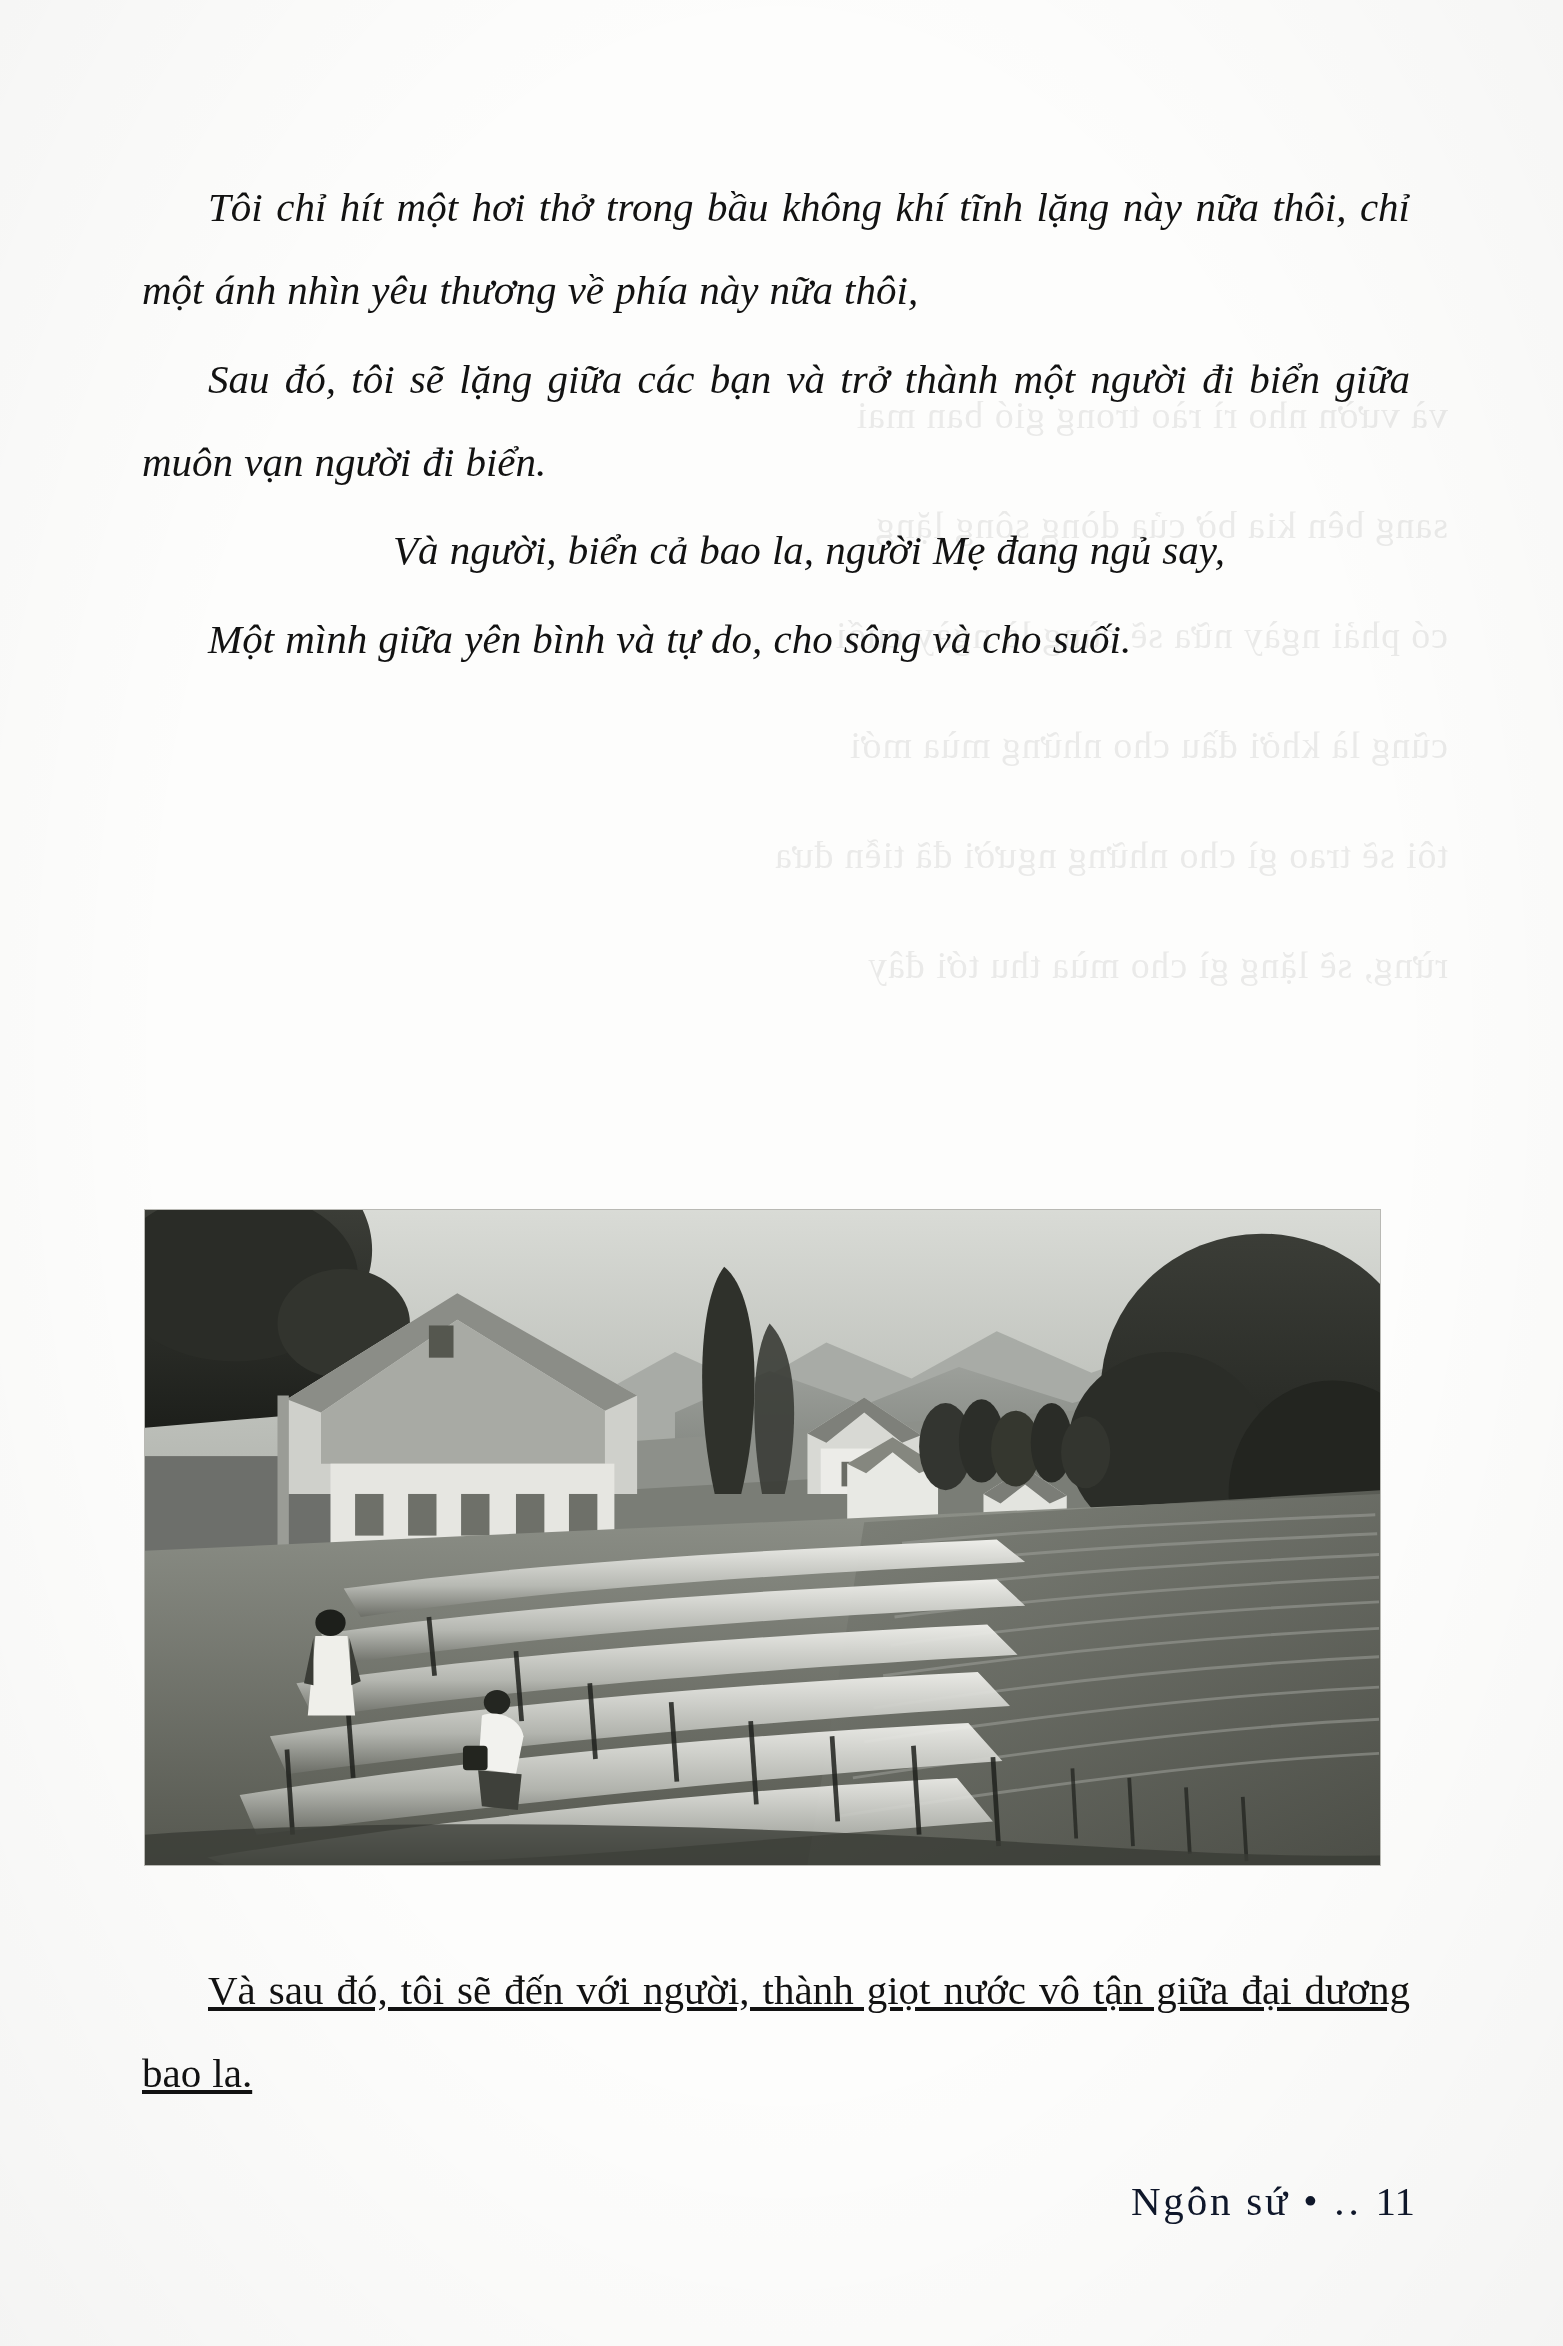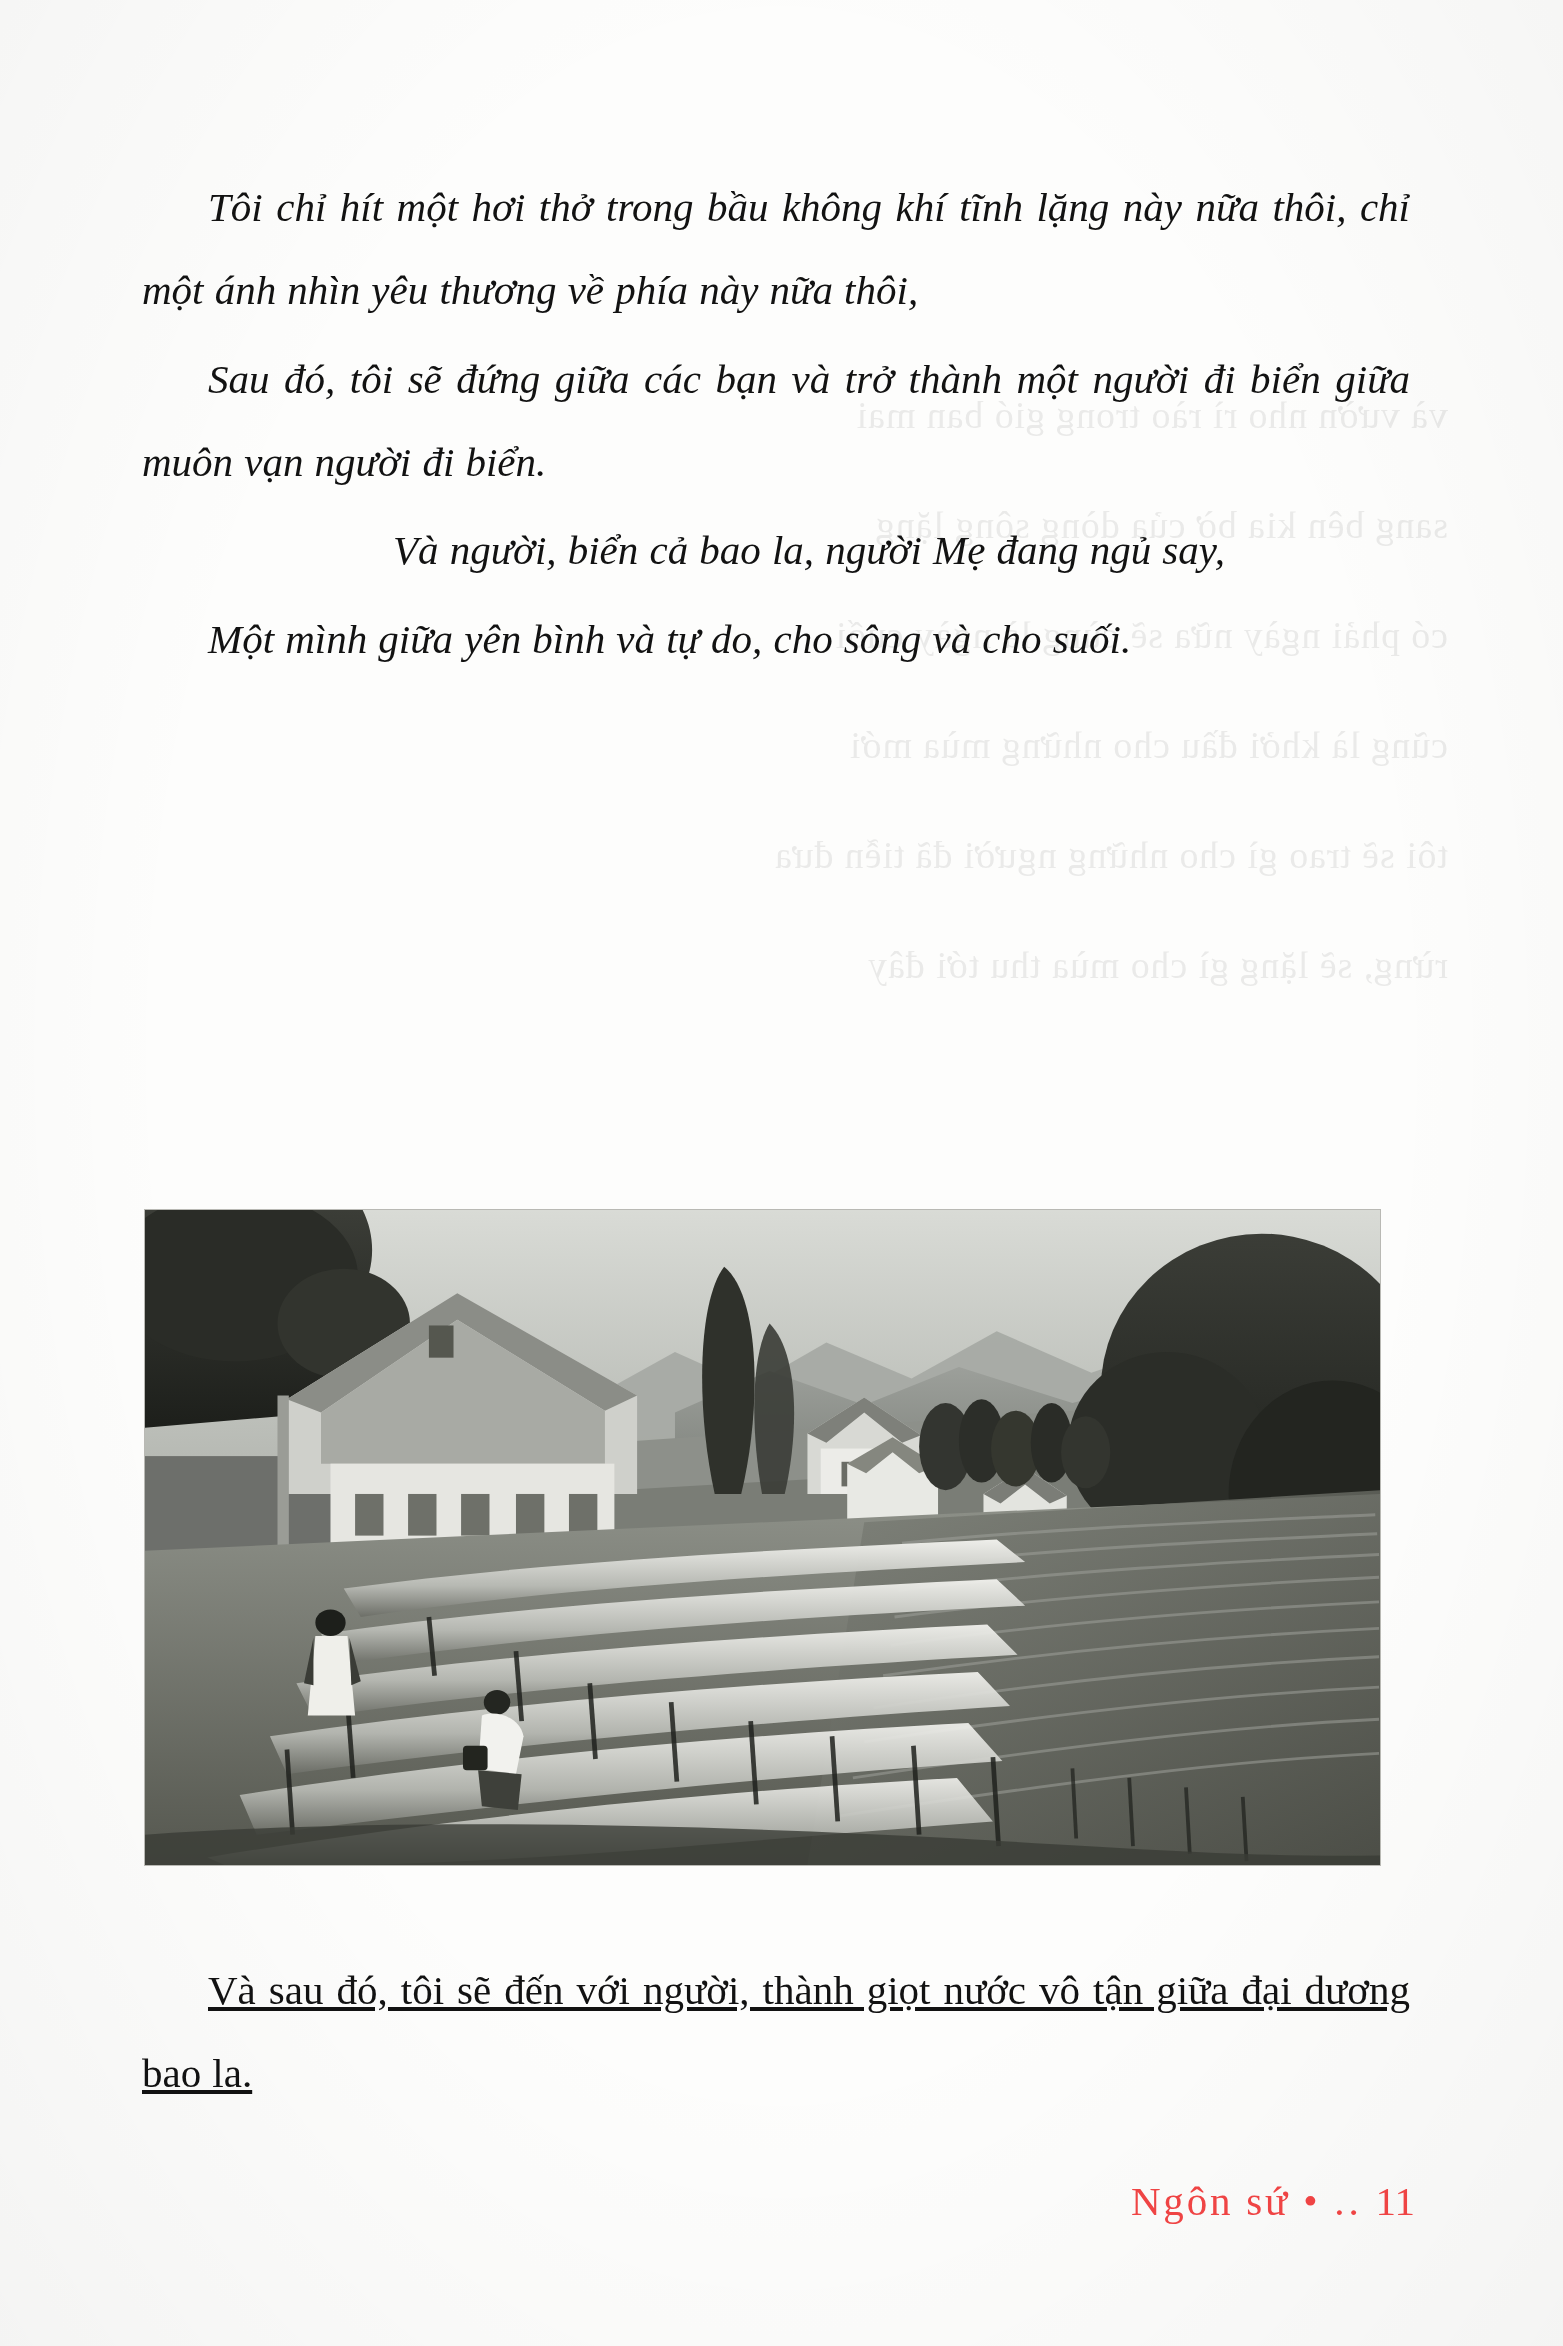--- a/index.html
+++ b/index.html
@@ -90,21 +90,21 @@
   }
 
   .footer {
     position: absolute;
     left: 142px;
     top: 2177px;
     width: 1273px;
     text-align: right;
     font-size: 41px;
     letter-spacing: 2.8px;
-    color: #ef4444;
+    color: #0f172a;
   }
   .footer .fnum { letter-spacing: 0px; }
   .footer .dot { letter-spacing: 3.8px; }
 </style>
 </head>
 <body>
 
 <div class="page">
 
   <div class="paper-tone"></div>
@@ -113,21 +113,21 @@
     <div>và vườn nho rì rào trong gió ban mai</div>
     <div>sang bên kia bờ của dòng sông lặng</div>
     <div>có phải ngày nữa sẽ cùng là ngày cuối</div>
     <div>cũng là khởi đầu cho những mùa mới</div>
     <div>tôi sẽ trao gì cho những người đã tiễn đưa</div>
     <div>rừng, sẽ lặng gì cho mùa thu tới đây</div>
   </div>
 
   <div class="content">
     <p class="para">Tôi chỉ hít một hơi thở trong bầu không khí tĩnh lặng này nữa thôi, chỉ một ánh nhìn yêu thương về phía này nữa thôi,</p>
-    <p class="para">Sau đó, tôi sẽ đứng giữa các bạn và trở thành một người đi biển giữa muôn vạn người đi biển.</p>
+    <p class="para">Sau đó, tôi sẽ lặng giữa các bạn và trở thành một người đi biển giữa muôn vạn người đi biển.</p>
     <p class="para last-short">Và người, biển cả bao la, người Mẹ đang ngủ say,</p>
     <p class="para">Một mình giữa yên bình và tự do, cho sông và cho suối.</p>
   </div>
 
   <div class="figure">
     <svg viewBox="0 0 1305 692" preserveAspectRatio="none">
       <defs>
         <linearGradient id="sky" x1="0" y1="0" x2="0" y2="1">
           <stop offset="0%" stop-color="#d9dbd6"></stop>
           <stop offset="100%" stop-color="#b7bab4"></stop>

